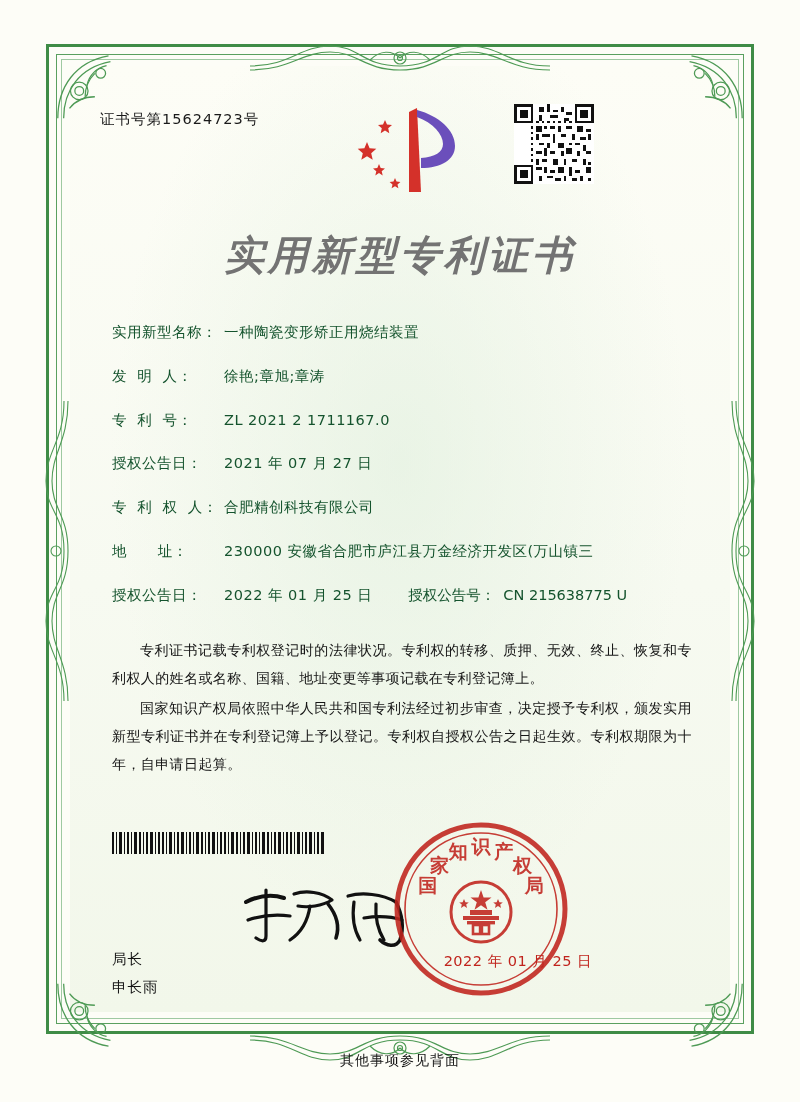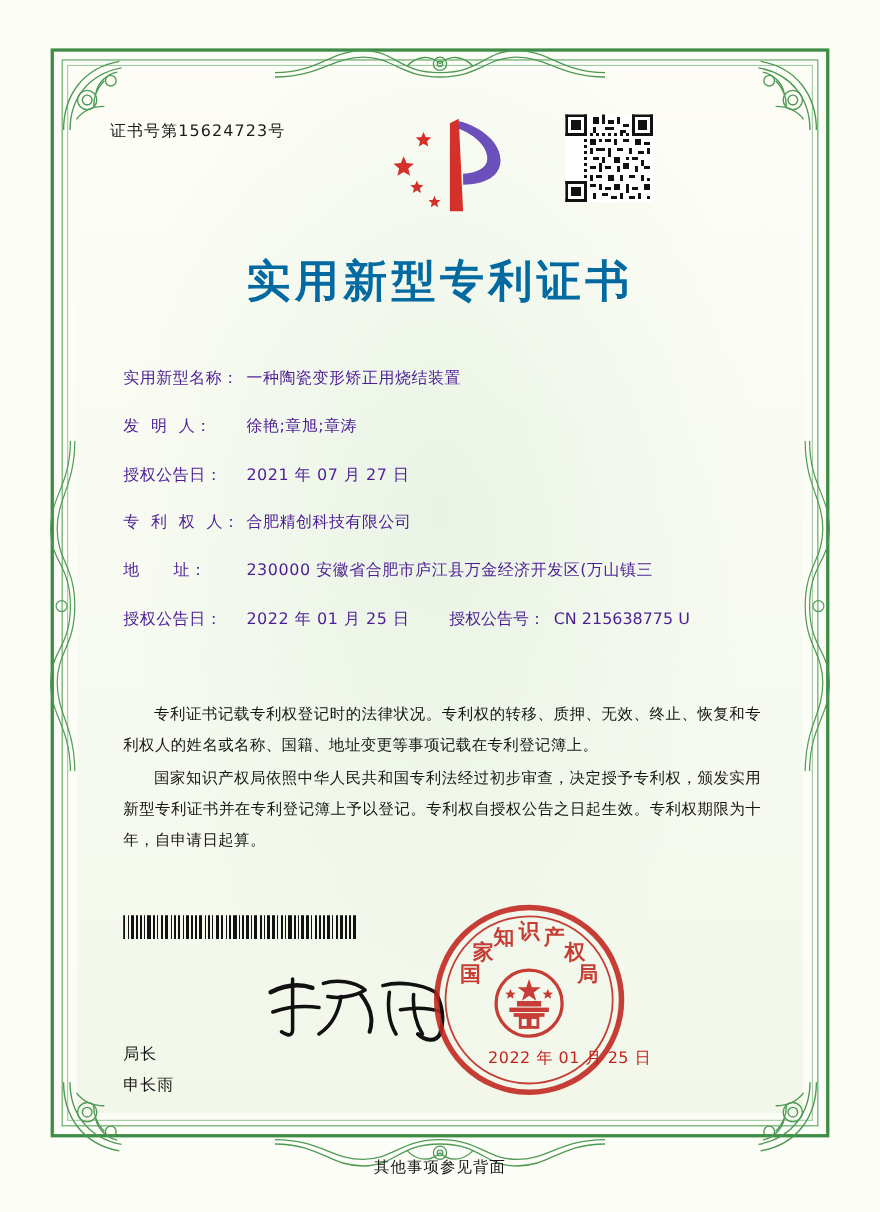--- a/index.html
+++ b/index.html
@@ -133,31 +133,32 @@
 
   .title {
     position: absolute;
     left: 0;
     top: 228px;
     width: 800px;
     text-align: center;
     font-size: 40px;
     font-weight: bold;
     letter-spacing: 4px;
-    color: #0369a1;
+    color: #737373;
     font-family: "DejaVu Sans", "Liberation Sans", sans-serif;
+    font-style: italic;
   }
 
   .fields {
     position: absolute;
     left: 112px;
-    top: 334px;
+    top: 322px;
     width: 600px;
     font-size: 14.5px;
-    color: #4c1d95;
+    color: #14532d;
     line-height: 1.5;
   }
   .field {
     display: flex;
     margin-bottom: 22px;
     align-items: flex-start;
   }
   .field .lbl {
     width: 112px;
     flex: 0 0 112px;
@@ -473,20 +474,24 @@
       <div class="field">
         <div class="lbl">实用新型名称：</div>
         <div class="val">一种陶瓷变形矫正用烧结装置</div>
       </div>
 
       <div class="field">
         <div class="lbl">发  明  人：</div>
         <div class="val">徐艳;章旭;章涛</div>
       </div>
 
+      <div class="field">
+        <div class="lbl">专  利  号：</div>
+        <div class="val">ZL 2021 2 1711167.0</div>
+      </div>
 
       <div class="field">
         <div class="lbl">授权公告日：</div>
         <div class="val">2021 年 07 月 27 日</div>
       </div>
 
       <div class="field">
         <div class="lbl">专  利  权  人：</div>
         <div class="val">合肥精创科技有限公司</div>
       </div>

